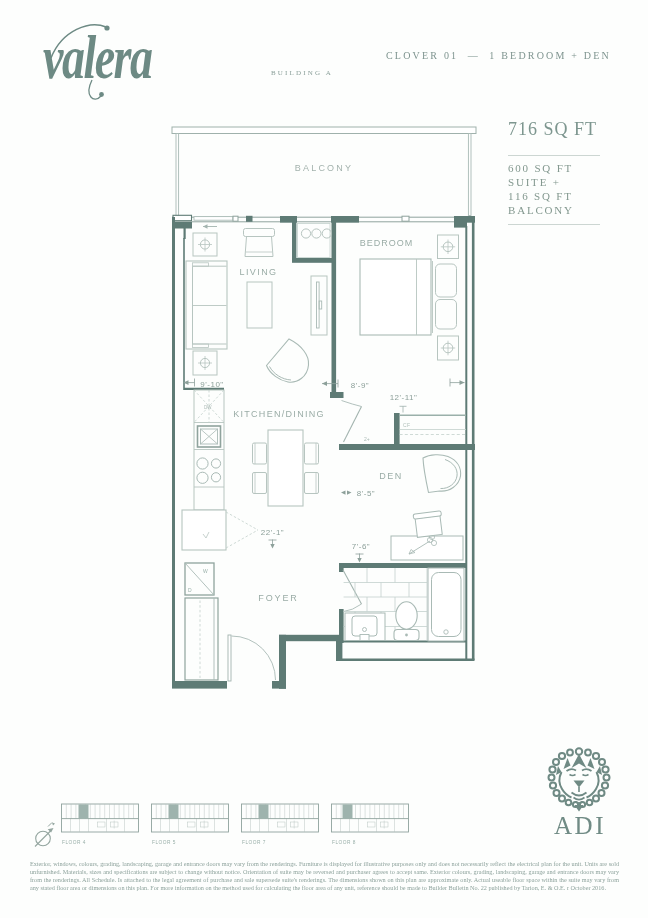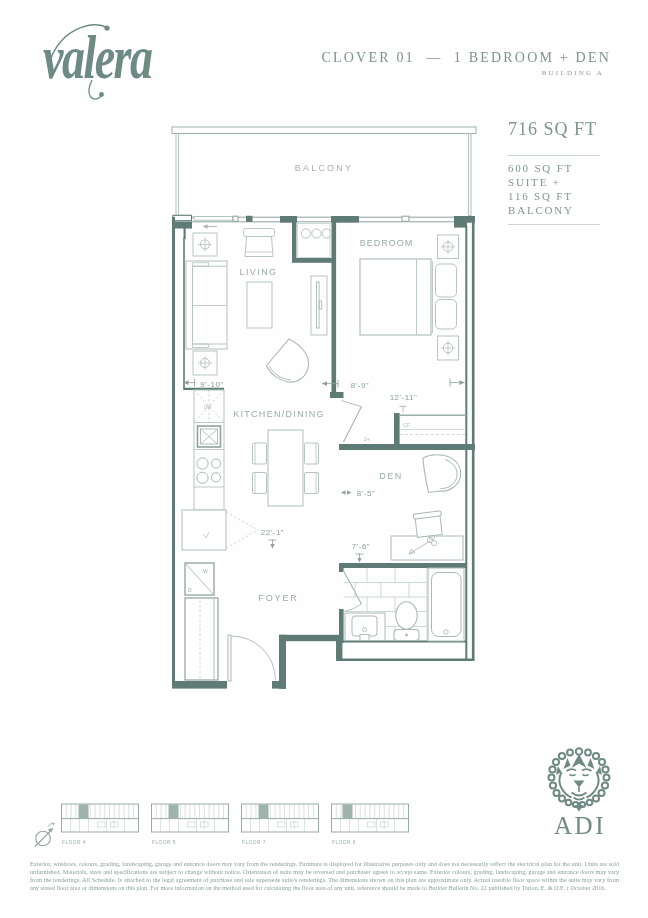--- a/index.html
+++ b/index.html
@@ -14,23 +14,23 @@
 <div class="abs" style="left:20px;top:18px;width:170px;height:95px;margin-left:20px;">
   <svg width="170" height="95" viewBox="0 0 170 95">
     <text x="3" y="45.6" transform="scale(1,1.32)" font-family="Liberation Serif, serif" font-style="italic" font-weight="bold" font-size="46" fill="#6d8a84" letter-spacing="-1.5">valera</text>
     <path d="M 11 40 C 22 12 50 2 66 9" fill="none" stroke="#6d8a84" stroke-width="1.5"></path>
     <circle cx="67" cy="10" r="2.6" fill="#6d8a84"></circle>
     <path d="M 52 62 C 44 78 54 86 61 78" fill="none" stroke="#6d8a84" stroke-width="1.3"></path>
     <circle cx="61.5" cy="76.5" r="2.4" fill="#6d8a84"></circle>
   </svg>
 </div>
 
-<div class="abs ser" style="left:0;top:50px;width:611px;text-align:right;font-size:14px;letter-spacing:2.2px;color:#7e948f;white-space:nowrap;">CLOVER 01 &nbsp;—&nbsp; 1 BEDROOM + DEN</div>
-
-<div class="abs ser" style="left:0;top:68.5px;width:604px;text-align:right;font-size:7px;letter-spacing:2.2px;color:#8ca09b;">BUILDING A</div>
+<div class="abs ser" style="left:0;top:50px;width:611px;text-align:right;font-size:10px;letter-spacing:2.2px;color:#7e948f;white-space:nowrap;">CLOVER 01 &nbsp;—&nbsp; 1 BEDROOM + DEN</div>
+
+<div class="abs ser" style="left:0;top:68.5px;width:604px;text-align:center;font-size:7px;letter-spacing:2.2px;color:#8ca09b;">BUILDING A</div>
 
 <div class="abs ser" style="left:508px;top:119px;width:92px;">
 
   <div style="font-size:18px;letter-spacing:1px;color:#7d968f;white-space:nowrap;">716 SQ FT</div>
 
   <div style="margin-top:15px;border-top:1px solid #ccd6d2;width:92px;"></div>
 
   <div style="margin-top:5px;font-size:11px;line-height:14px;letter-spacing:1.8px;color:#83988f;white-space:nowrap;">600 SQ FT<br>SUITE +<br>116 SQ FT<br>BALCONY</div>
 
   <div style="margin-top:7px;border-top:1px solid #ccd6d2;width:92px;"></div>

